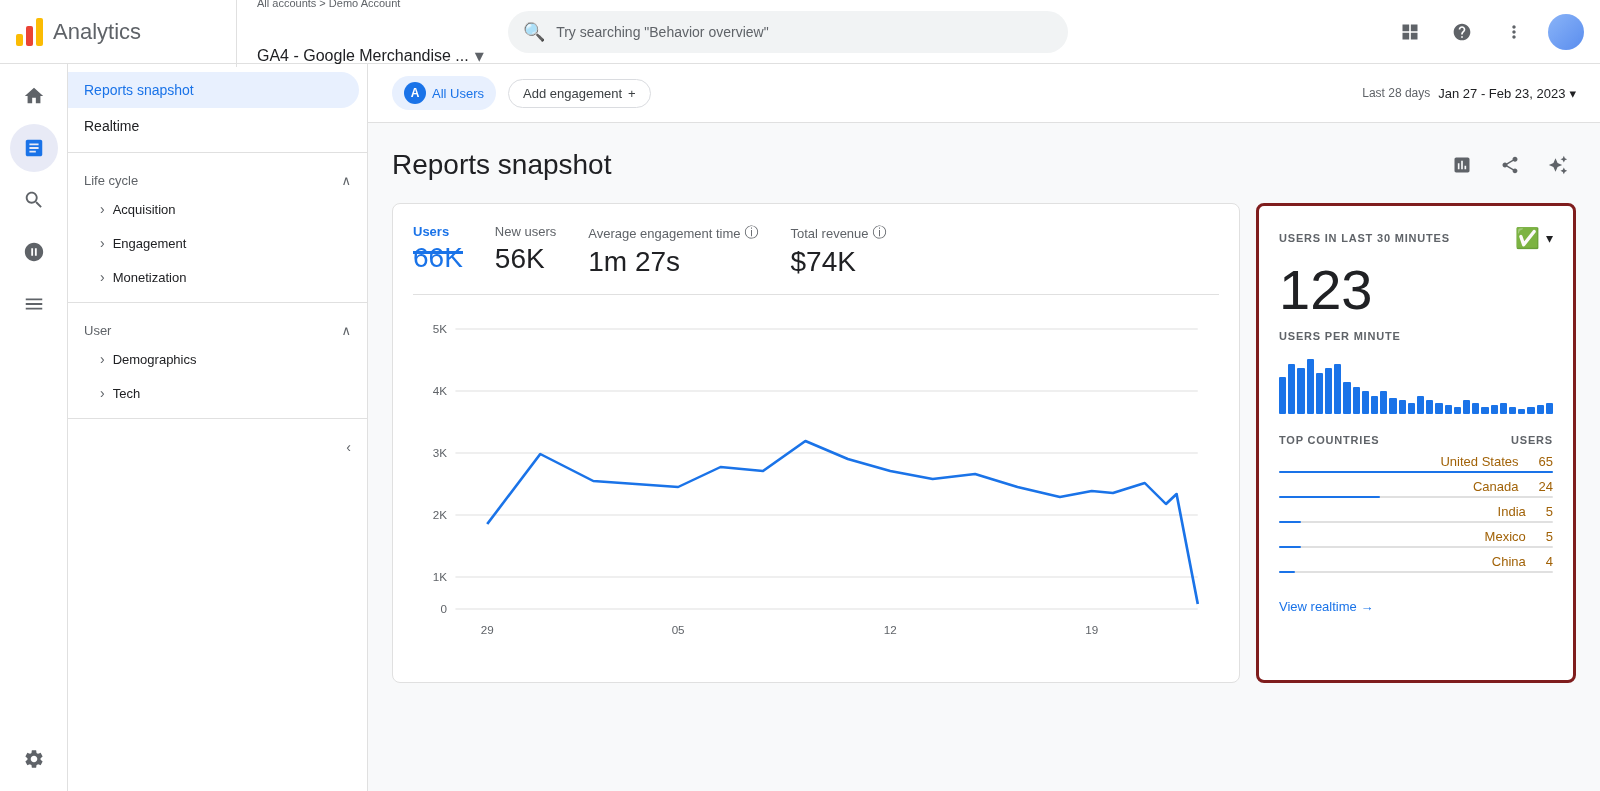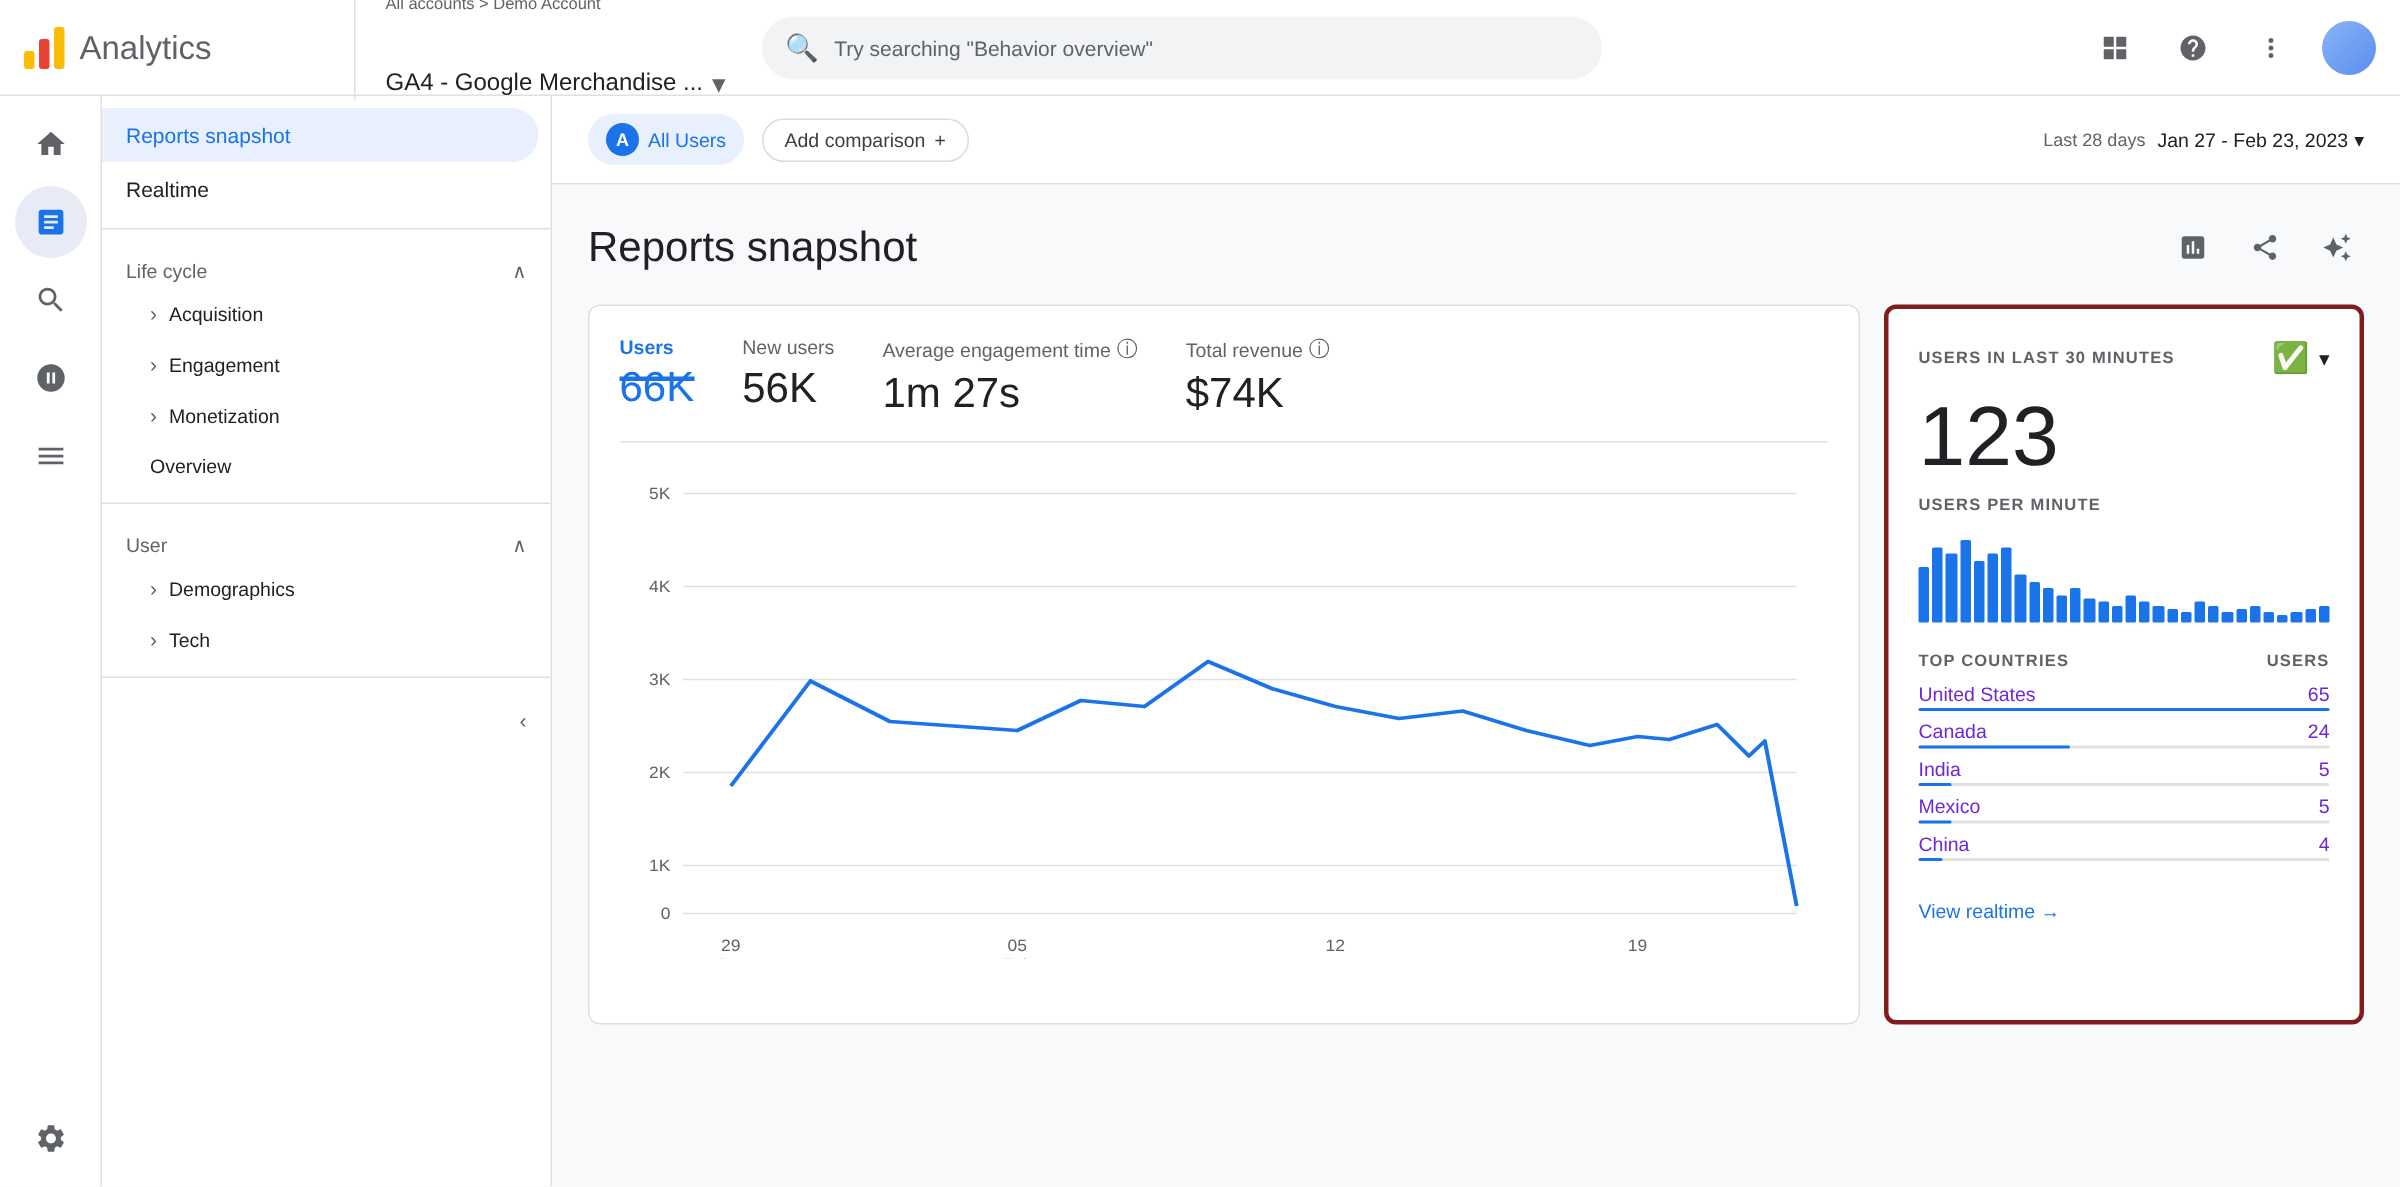--- a/index.html
+++ b/index.html
@@ -413,23 +413,23 @@
       margin-bottom: 8px;
     }
     .country-row {
       display: flex;
       flex-direction: column;
       gap: 2px;
       margin-bottom: 6px;
     }
     .country-row-data {
       display: flex;
-      justify-content: space-between;
+      justify-content: flex-end;
       font-size: 13px;
-      color: #6d28d9;
+      color: #a16207;
       gap: 20px;
     }
     .country-bar-container {
       height: 2px;
       background: #e0e0e0;
       border-radius: 1px;
       width: 100%;
     }
     .country-bar {
       height: 2px;
@@ -545,23 +545,20 @@
       <span class="chevron-icon">›</span>
       <span>Acquisition</span>
     </div>
     <div class="sidebar-sub-item">
       <span class="chevron-icon">›</span>
       <span>Engagement</span>
     </div>
     <div class="sidebar-sub-item">
       <span class="chevron-icon">›</span>
       <span>Monetization</span>
-    </div>
-    <div class="sidebar-sub-item">
-      <span>Overview</span>
     </div>
     <hr class="sidebar-divider">
     <div class="sidebar-section-label">
       <span>User</span>
       <span>∧</span>
     </div>
     <div class="sidebar-sub-item">
       <span class="chevron-icon">›</span>
       <span>Demographics</span>
     </div>
@@ -577,21 +574,21 @@
 
   <div class="main-content">
 
     <div class="content-toolbar">
       <div class="toolbar-left">
         <div class="all-users-badge">
           <div class="badge-circle">A</div>
           <span>All Users</span>
         </div>
         <div class="add-comparison-btn">
-          <span>Add comparison</span>
+          <span>Add engagement</span>
           <span>+</span>
         </div>
       </div>
       <div class="toolbar-right">
         <span>Last 28 days</span>
         <div class="date-range-btn">
           <span>Jan 27 - Feb 23, 2023</span>
           <span>▾</span>
         </div>
       </div>

